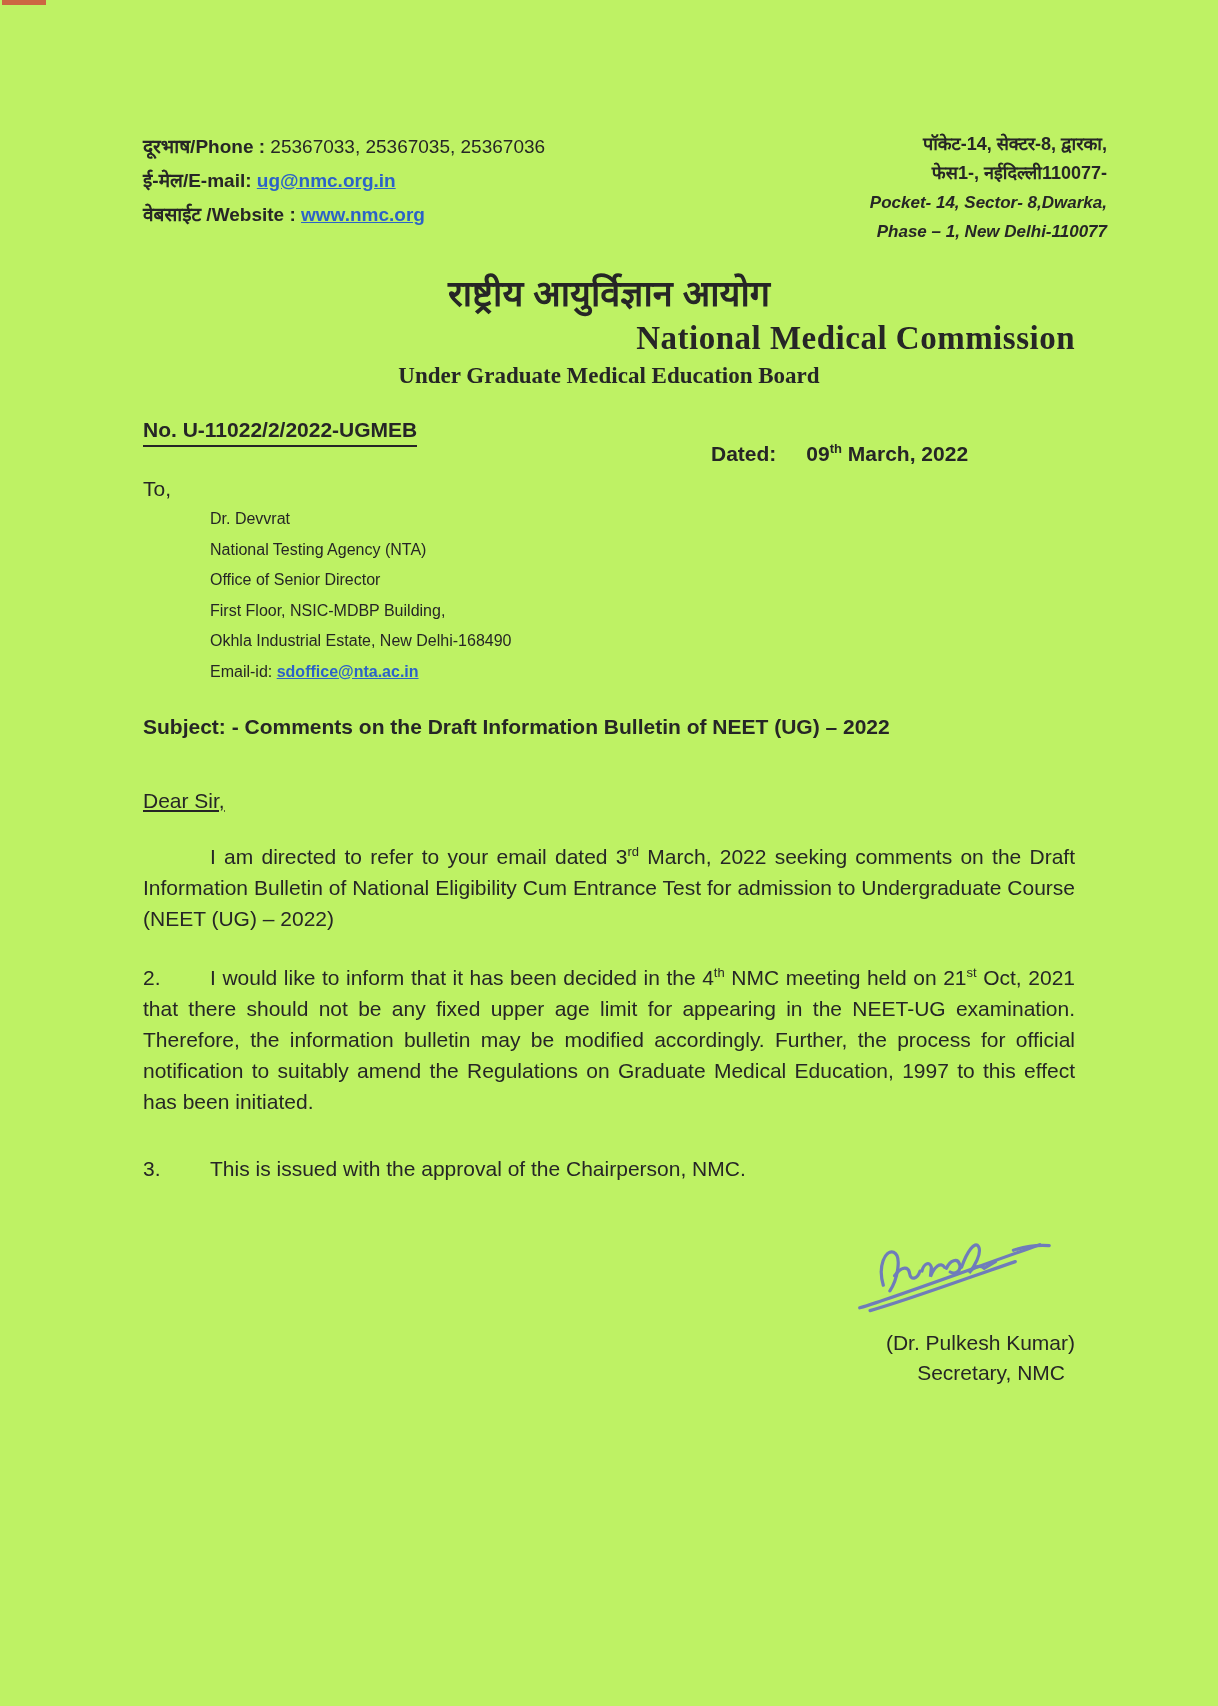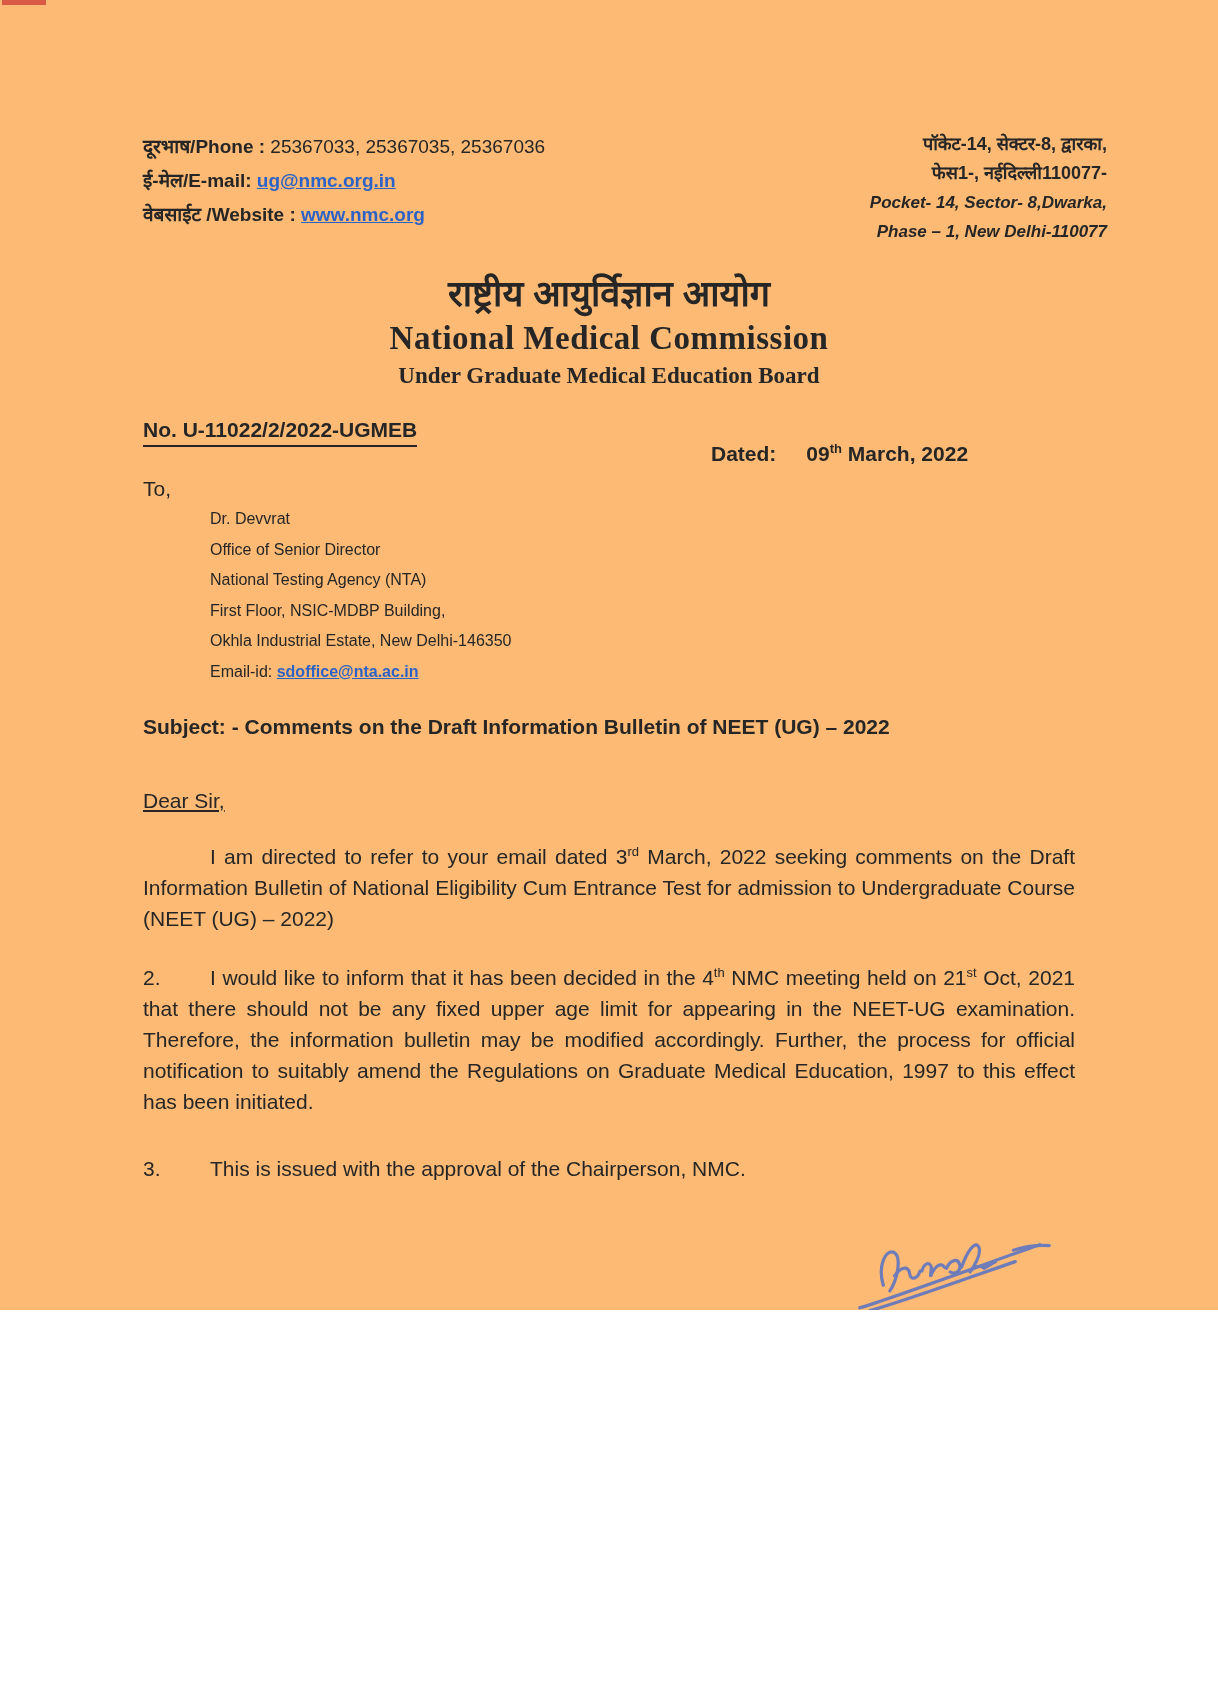--- a/index.html
+++ b/index.html
@@ -1,36 +1,36 @@
 <!DOCTYPE html>
 <html><head>
 <meta charset="utf-8">
 <style>
   html,body{margin:0;padding:0;background:#ffffff;}
   .page{
     position:relative;
-    width:1218px;height:1310px;
-    background:#fdba74;
+    width:1218px;height:1706px;
+    background:#bef264;
     font-family:"Liberation Sans","DejaVu Sans",sans-serif;
     color:#262626;
     overflow:hidden;
   }
   .scan-mark{position:absolute;top:0;left:2px;width:44px;height:5px;background:#d0433a;opacity:.8;}
   .content{position:absolute;left:143px;top:0;width:932px;}
   
   .hdr{display:flex;justify-content:space-between;margin-top:130px;}
   .contact{font-size:19px;line-height:34px;white-space:nowrap;}
   .contact .lbl{font-weight:600;}
   a.link{color:#2c62c8;text-decoration:underline;font-weight:600;cursor:pointer;}
   .addr{font-size:18px;line-height:29px;text-align:right;font-weight:600;margin-right:-32px;}
   .addr .en{font-size:17px;font-style:italic;}
   
   .masthead{text-align:center;margin-top:26px;}
   .t-hi{font-size:36px;font-weight:700;line-height:44px;}
-  .t-en{font-family:"Liberation Serif","DejaVu Serif",serif;font-size:33px;font-weight:700;line-height:44px;letter-spacing:.5px;}
+  .t-en{font-family:"Liberation Serif","DejaVu Serif",serif;font-size:33px;font-weight:700;line-height:44px;letter-spacing:.5px;text-align:right;}
   .t-sub{font-family:"Liberation Serif","DejaVu Serif",serif;font-size:23px;font-weight:700;line-height:32px;}
   
   .ref-line{margin-top:26px;font-size:21px;font-weight:700;}
   .ref-line .u{border-bottom:2.5px solid #262626;padding-bottom:4px;}
   .date-line{padding-left:568px;font-size:21px;font-weight:700;white-space:nowrap;}
   .date-line .gap{display:inline-block;width:30px;}
   sup{font-size:13px;vertical-align:super;line-height:0;}
   
   .to{margin-top:8px;font-size:21px;line-height:30px;}
   .recipient{margin-left:67px;font-size:16px;line-height:30.5px;}
@@ -88,24 +88,24 @@
       <span class="u">No. U-11022/2/2022-UGMEB</span>
     </div>
 
     <div class="date-line">
       <span>Dated:</span><span class="gap"></span><span><span>09</span><sup>th</sup><span> March, 2022</span></span>
     </div>
 
     <div class="to">To,</div>
     <div class="recipient">
       <div>Dr. Devvrat</div>
+      <div>National Testing Agency (NTA)</div>
       <div>Office of Senior Director</div>
-      <div>National Testing Agency (NTA)</div>
       <div>First Floor, NSIC-MDBP Building,</div>
-      <div>Okhla Industrial Estate, New Delhi-146350</div>
+      <div>Okhla Industrial Estate, New Delhi-168490</div>
       <div>
         <span>Email-id: </span><a class="link">sdoffice@nta.ac.in</a>
       </div>
     </div>
 
     <div class="subject">Subject: - Comments on the Draft Information Bulletin of NEET (UG) – 2022</div>
 
     <div class="dear">Dear Sir,</div>
 
     <p class="para first"><span>I am directed to refer to your email dated 3</span><sup>rd</sup><span> March, 2022 seeking comments on the Draft Information Bulletin of National Eligibility Cum Entrance Test for admission to Undergraduate Course (NEET (UG) – 2022)</span></p>

